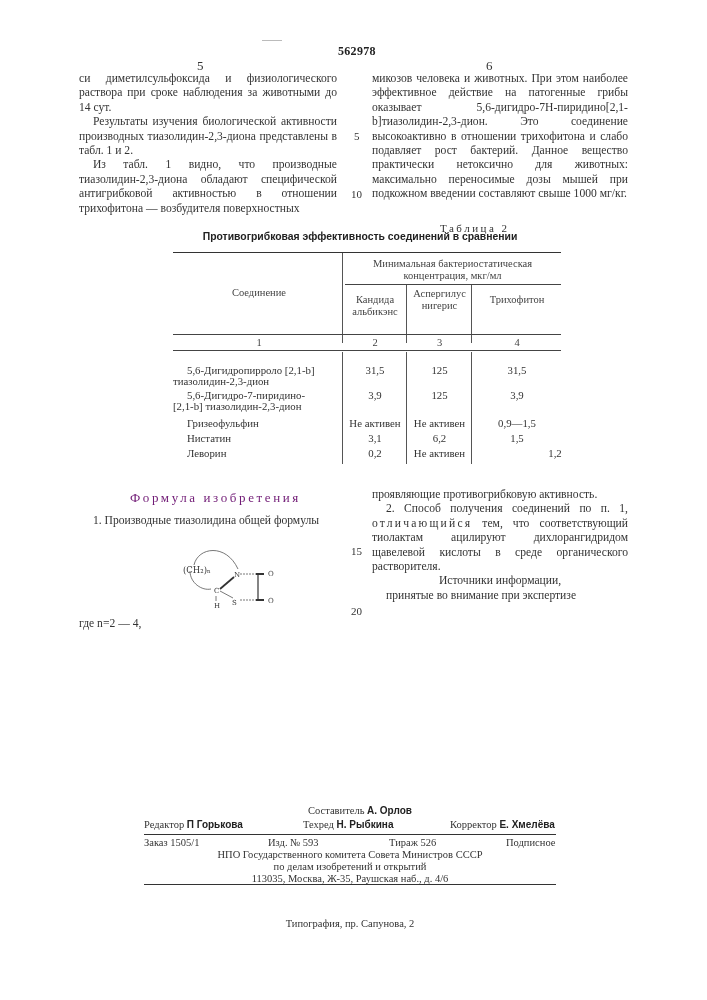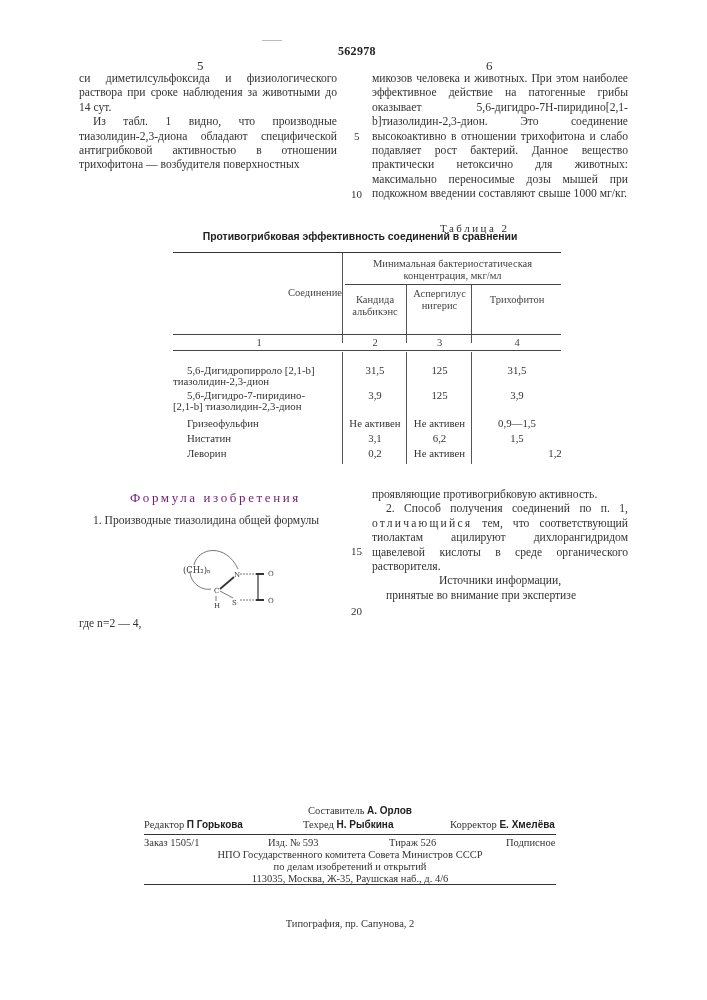--- a/index.html
+++ b/index.html
@@ -32,41 +32,42 @@
 </head>
 <body>
 
 <div class="smudge" style="left:262px;top:40px;width:20px;"></div>
 <div class="abs patent-no">562978</div>
 <div class="abs colnum" style="left:197px;top:58px;">5</div>
 <div class="abs colnum" style="left:486px;top:58px;">6</div>
 
 <div class="abs col" style="left:79px;top:72px;width:258px;">
   <p>си диметилсульфоксида и физиологического раствора при сроке наблюдения за животными до 14 сут.</p>
+  <p class="ind">Результаты изучения биологической активности производных тиазолидин-2,3-диона представлены в табл. 1 и 2.</p>
   <p class="ind">Из табл. 1 видно, что производные тиазолидин-2,3-диона обладают специфической антигрибковой активностью в отношении трихофитона — возбудителя поверхностных</p>
 </div>
 
 <div class="abs linenum" style="left:354px;top:130px;">5</div>
 <div class="abs linenum" style="left:351px;top:188px;">10</div>
 
 <div class="abs col" style="left:372px;top:72px;width:256px;">
   <p>микозов человека и животных. При этом наиболее эффективное действие на патогенные грибы оказывает 5,6-дигидро-7Н-пиридино[2,1-b]тиазолидин-2,3-дион. Это соединение высокоактивно в отношении трихофитона и слабо подавляет рост бактерий. Данное вещество практически нетоксично для животных: максимально переносимые дозы мышей при подкожном введении составляют свыше 1000 мг/кг.</p>
 </div>
 
 <div class="abs tbl-caption">Таблица 2</div>
 <div class="abs tbl-title">
   <div>Противогрибковая эффективность соединений в сравнении</div>
 </div>
 
 <div>
   <div class="hline" style="left:173px;top:252px;width:388px;border-top:1.5px solid #333;"></div>
   <div class="vline" style="left:342px;top:253px;height:90px;"></div>
   <div class="th" style="left:344px;top:258px;width:217px;">Минимальная бактериостатическая концентрация, мкг/мл</div>
   <div class="hline" style="left:345px;top:284px;width:216px;"></div>
-  <div class="th" style="left:176px;top:287px;width:166px;text-align:right;">Соединение</div>
+  <div class="th" style="left:176px;top:287px;width:166px;">Соединение</div>
   <div class="vline" style="left:406px;top:285px;height:58px;"></div>
   <div class="vline" style="left:471px;top:285px;height:58px;"></div>
   <div class="th" style="left:344px;top:294px;width:62px;">Кандида альбикэнс</div>
   <div class="th" style="left:408px;top:288px;width:63px;">Аспергилус нигерис</div>
   <div class="th" style="left:473px;top:294px;width:88px;">Трихофитон</div>
 
   <div class="hline" style="left:173px;top:334px;width:388px;"></div>
   <div class="th" style="left:176px;top:337px;width:166px;">1</div>
   <div class="th" style="left:344px;top:337px;width:62px;">2</div>
   <div class="th" style="left:408px;top:337px;width:63px;">3</div>

